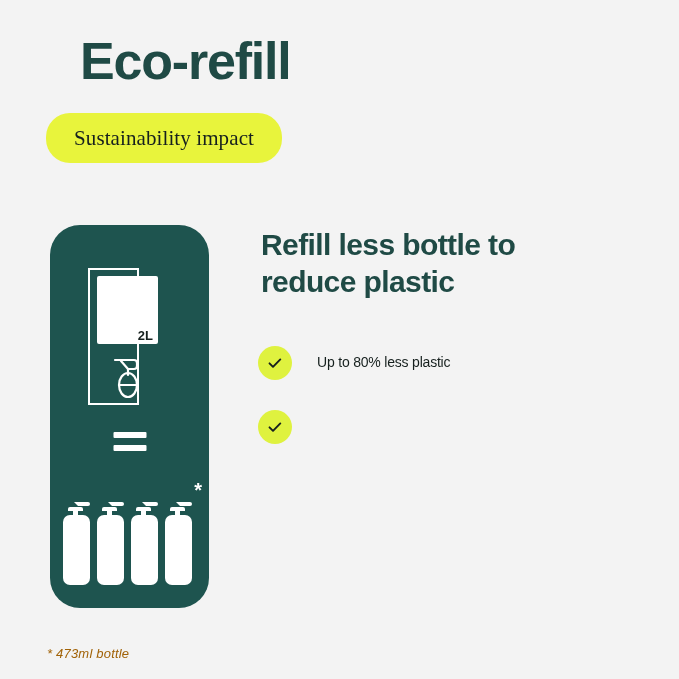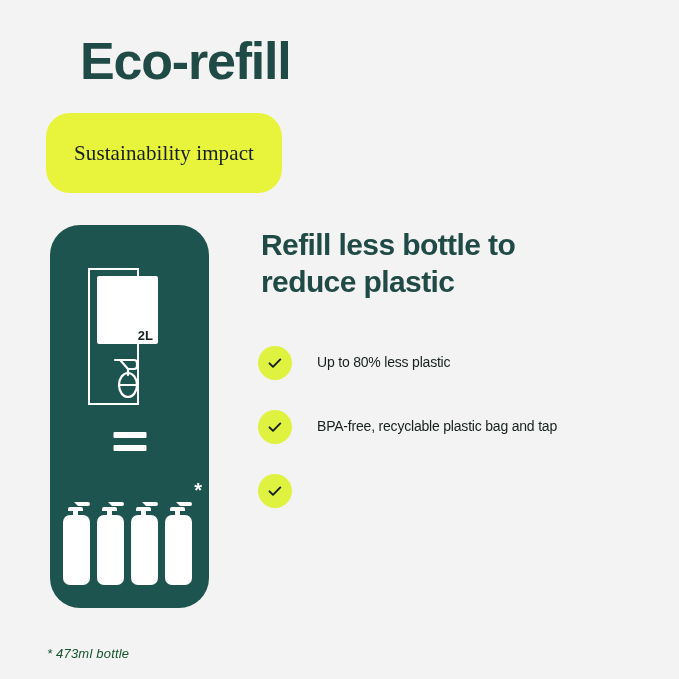--- a/index.html
+++ b/index.html
@@ -27,21 +27,21 @@
     line-height: 1.05;
     white-space: nowrap;
     margin-left: 32px;
   }
 
   .badge {
     position: absolute;
     left: 46px;
     top: 113px;
     height: 48px;
-    padding: 16px 28px;
+    padding: 1px 28px;
     border-radius: 24px;
     background: #e8f43c;
     display: flex;
     align-items: center;
     justify-content: center;
   }
   .badge-label {
     font-family: "Liberation Serif", serif;
     font-size: 21px;
     color: #16201e;
@@ -182,21 +182,21 @@
     color: #16201e;
     letter-spacing: -0.2px;
   }
 
   .footnote {
     position: absolute;
     left: 47px;
     top: 646px;
     font-size: 13px;
     font-style: italic;
-    color: #14532d;
+    color: #a16207;
     letter-spacing: 0.2px;
   }
 </style>
 </head>
 <body>
 
 <div class="page-title">Eco-refill</div>
 
 <div class="badge">
   <span class="badge-label">Sustainability impact</span>
@@ -261,32 +261,24 @@
   <div class="feature-item">
     <span class="check-circle">
       <svg width="18" height="18" viewBox="0 0 18 18">
         <path d="M3.5 9.3 L7 12.8 L14.3 5.4" fill="none" stroke="#16201e" stroke-width="1.9" stroke-linecap="round" stroke-linejoin="round"></path>
       </svg>
     </span>
     <span class="feature-text">Up to 80% less plastic</span>
   </div>
 
 
+
   <div class="feature-item">
     <span class="check-circle">
       <svg width="18" height="18" viewBox="0 0 18 18">
         <path d="M3.5 9.3 L7 12.8 L14.3 5.4" fill="none" stroke="#16201e" stroke-width="1.9" stroke-linecap="round" stroke-linejoin="round"></path>
       </svg>
     </span>
-    <span class="feature-text">BPA-free, recyclable plastic bag and tap</span>
-  </div>
-
-  <div class="feature-item">
-    <span class="check-circle">
-      <svg width="18" height="18" viewBox="0 0 18 18">
-        <path d="M3.5 9.3 L7 12.8 L14.3 5.4" fill="none" stroke="#16201e" stroke-width="1.9" stroke-linecap="round" stroke-linejoin="round"></path>
-      </svg>
-    </span>
   </div>
 
 </div>
 
 <div class="footnote">* 473ml bottle</div>
 
 </body></html>

